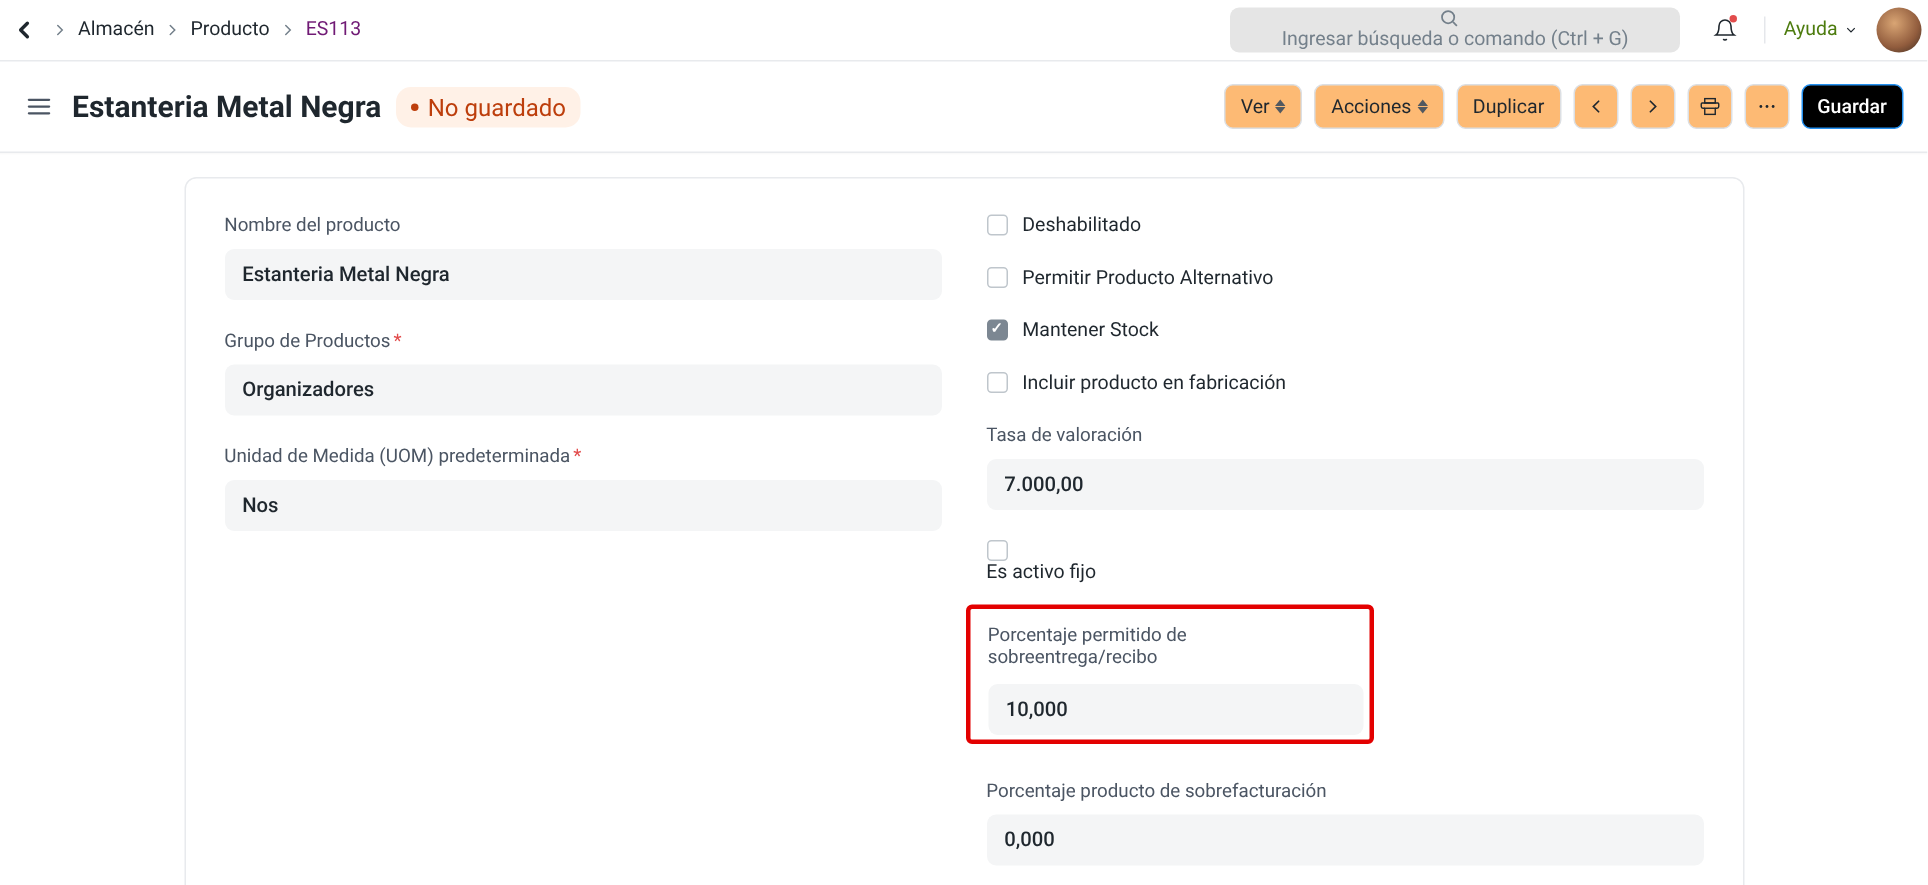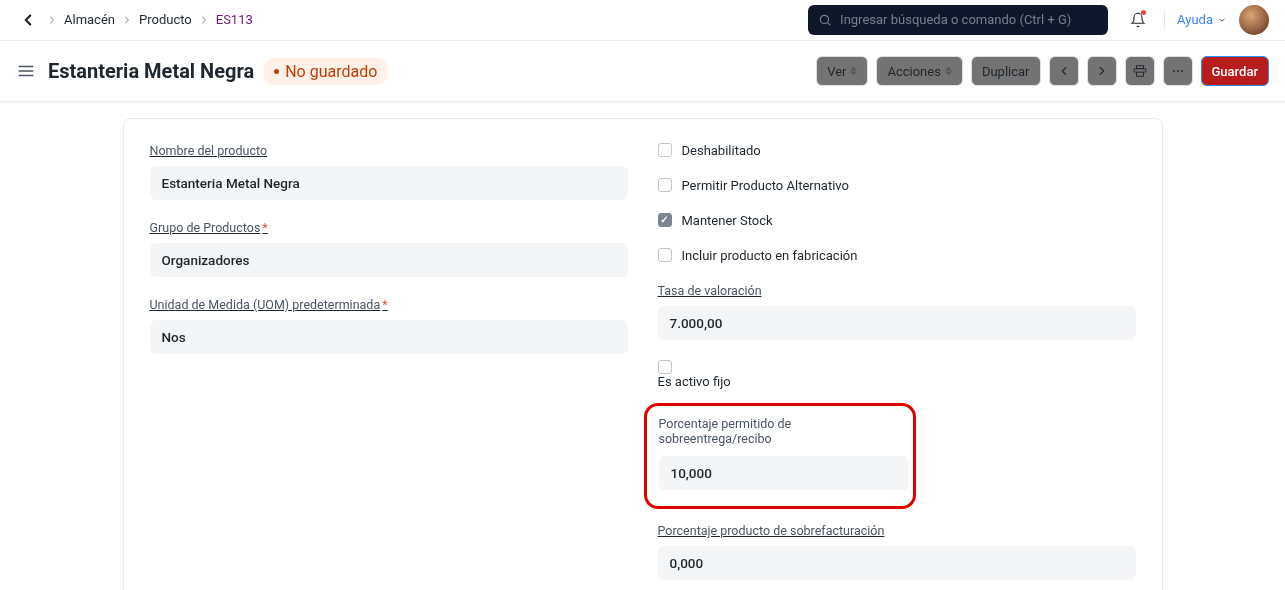--- a/index.html
+++ b/index.html
@@ -1,59 +1,59 @@
 <!DOCTYPE html>
 <html><head>
 <meta charset="utf-8">
 <style>
   * { box-sizing: border-box; margin: 0; padding: 0; font-family: -apple-system, BlinkMacSystemFont, "Segoe UI", Roboto, sans-serif; }
   body { background: #fff; color: #1f272e; width: 1285px; height: 590px; overflow: hidden; }
   
   
-  .topbar { display: flex; align-items: center; height: 40px; padding: 0 16px; border-bottom: 1px solid transparent; }
+  .topbar { display: flex; align-items: center; height: 40px; padding: 0 4px; border-bottom: 1px solid transparent; }
   .back-btn { width: 24px; height: 24px; display: flex; align-items: center; justify-content: center; cursor: pointer; }
   .crumb-sep { color: #74808b; margin: 0 6px; display: flex; align-items: center;}
   .crumb { font-size: 13px; color: #1f272e; cursor: pointer; }
   .crumb.muted { color: #701a75; }
   .spacer { flex: 1; }
-  .searchbox { display: flex; align-items: center; background: #0f172a; border-radius: 6px; height: 30px; width: 300px; padding: 0 10px; color: #74808b; font-size: 13px; margin-right: 20px;}
+  .searchbox { display: flex; align-items: center; background: #e5e5e5; border-radius: 6px; height: 30px; width: 300px; padding: 0 10px; color: #74808b; font-size: 13px; margin-right: 20px; flex-direction: column;}
   .searchbox svg { margin-right: 8px; }
   .notif { position: relative; width: 20px; height: 20px; display:flex; align-items:center; justify-content:center; cursor:pointer; margin-right: 4px;}
   .notif::after { content:''; position:absolute; top:0; right:2px; width:5px; height:5px; background:#e24c4c; border-radius:50%; }
   .divider-v { width:1px; height:18px; background:#e5e7eb; margin: 0 12px; }
-  .help { font-size: 13px; color:#3b82f6; display:flex; align-items:center; cursor:pointer; margin-right:12px;}
+  .help { font-size: 13px; color:#4d7c0f; display:flex; align-items:center; cursor:pointer; margin-right:12px;}
   .help svg { margin-left:4px; }
   .avatar { width:30px; height:30px; border-radius:50%; background: radial-gradient(circle at 40% 35%, #d9a574 0%, #915c3d 60%, #3a2a20 100%); cursor:pointer; }
   
   
   .actionbar-wrap { border-top: 1px solid #e8eaed; border-bottom: 1px solid #e8eaed; box-shadow: 0 1px 0 rgba(0,0,0,0.02);}
   .actionbar { display:flex; align-items:center; height: 60px; padding: 0 16px; }
   .menu-icon { width: 20px; height:20px; cursor:pointer; margin-right: 12px; display:flex; align-items:center; justify-content:center;}
   .page-title { font-size: 20px; font-weight: 700; margin-right: 10px;}
   .badge-unsaved { background:#fff1e7; color:#bd3e0c; font-size: 16px; padding: 4px 10px; border-radius: 10px; display:flex; align-items:center;}
   .badge-unsaved::before { content:''; width:5px; height:5px; background:#bd3e0c; border-radius:50%; margin-right:6px;}
-  .btn { height: 30px; border: 1px solid #dcdfe3; border-radius: 6px; background:#737373; font-size: 13px; padding: 0 10px; display:flex; align-items:center; cursor:pointer; margin-left: 8px;}
+  .btn { height: 30px; border: 1px solid #dcdfe3; border-radius: 6px; background:#fdba74; font-size: 13px; padding: 0 10px; display:flex; align-items:center; cursor:pointer; margin-left: 8px;}
   .btn.icon-only { width: 30px; padding:0; justify-content:center;}
-  .btn-primary { background:#b91c1c; border-color:#2490ef; color:#fff; font-weight:500;}
+  .btn-primary { background:#000000; border-color:#2490ef; color:#fff; font-weight:500;}
   
   
   .content { padding: 16px 0; display:flex; justify-content:center; }
   .card { width: 1040px; border:1px solid #e8eaed; border-radius: 8px; padding: 24px 26px 28px 26px; display:flex; gap: 30px;}
   .col { flex:1; min-width:0;}
-  .form-group { margin-bottom: 20px; text-decoration: underline;}
+  .form-group { margin-bottom: 20px;}
   .label { font-size: 12.5px; color: #4b5563; margin-bottom: 8px; display:block;}
   .label .req { color:#e24c4c; margin-left:2px;}
   .input { width:100%; height: 34px; background:#f4f5f6; border: none; border-radius: 6px; padding: 0 12px; font-size: 13.5px; color:#1f272e; font-weight:500; }
   .input::placeholder { color:#7c8792; font-weight:400;}
   .checkline { display:flex; margin-bottom: 20px; cursor:pointer;}
   .cbox { width:14px; height:14px; border:1.5px solid #bfc6cc; border-radius:3px; margin-right:10px; display:flex; align-items:center; justify-content:center; flex-shrink:0;}
   .cbox.checked { background:#7c8792; border-color:#7c8792;}
   .cbox.checked::after { content:'✓'; color:#fff; font-size:10px; line-height:1; font-weight:700;}
   .cb-label { font-size: 13px; color:#1f272e;}
-  .highlight-box { border: 3px solid #e30000; border-radius: 14px; padding: 10px 12px 16px 12px; margin-bottom: 14px; margin-left:-14px; margin-right:220px;}
+  .highlight-box { border: 3px solid #e30000; border-radius: 4px; padding: 10px 12px 3px 12px; margin-bottom: 24px; margin-left:-14px; margin-right:220px;}
   .highlight-box .label { margin-bottom: 10px; }
   .highlight-box .input { width: 250px;}
   
   svg { display:block; }
   .sortcaret{ display:inline-flex; flex-direction:column; margin-left:4px; line-height:0;}
 </style>
 </head>
 <body>
 
 <div class="topbar">

